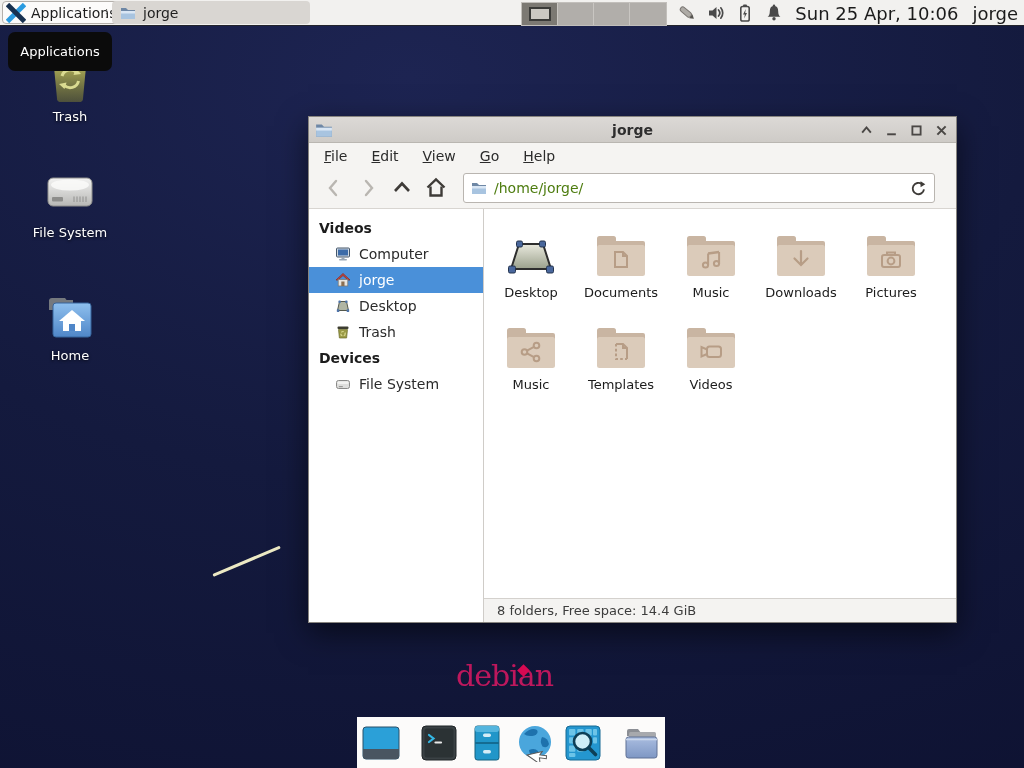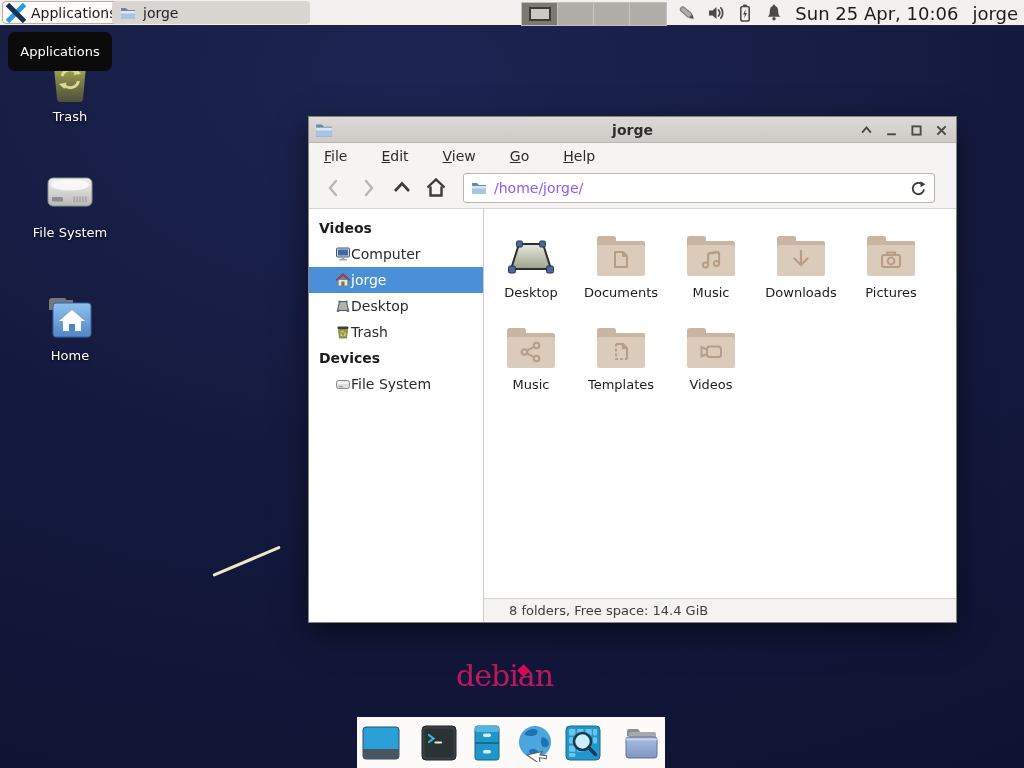--- a/index.html
+++ b/index.html
@@ -70,52 +70,52 @@
   .titlebar { height:26px; background:linear-gradient(#dcd9d6,#cecbc7);
     border-bottom:1px solid #b9b6b1; display:flex; align-items:center; position:relative; }
   .titlebar .ticon { margin-left:6px; }
   .titlebar .title { position:absolute; left:0; right:0; text-align:center;
     font-size:14px; font-weight:bold; color:#2e2e2e; pointer-events:none; }
   .tb-btns { position:absolute; right:8px; top:0; height:26px; display:flex;
     align-items:center; gap:11px; }
   .tb-btn { width:14px; height:14px; display:flex; align-items:center; justify-content:center; }
 
   .menubar { height:25px; background:#f5f4f2; display:flex; align-items:center;
-    padding-left:6px; gap:16px; }
+    padding-left:6px; gap:6px; }
   .menu-item { display:inline-block; font-size:14px; color:#2b2b2b; padding:3px 9px; }
   .menu-item::first-letter { text-decoration:underline; }
 
   .toolbar { height:41px; background:#f5f4f2; border-bottom:1px solid #d8d5d1;
     display:flex; align-items:center; padding-left:8px; }
   .nav-btn { width:34px; height:30px; display:flex; align-items:center; justify-content:center; }
   .pathbar { margin-left:10px; width:472px; height:30px; background:#fff;
     border:1px solid #b9b5b0; border-radius:3px; display:flex; align-items:center;
     padding:0 7px; gap:7px; }
-  .path-input { flex:1; border:none; outline:none; font-size:14px; color:#8b5cf6;
+  .path-input { flex:1; border:none; outline:none; font-size:14px; color:#4d7c0f;
     font-family:"DejaVu Sans", sans-serif; background:transparent; }
 
   .win-body { flex:1; display:flex; min-height:0; }
   .sidebar { width:175px; background:#fff; border-right:1px solid #cfccc8;
     padding-top:6px; }
   .sb-header { height:26px; display:flex; align-items:center; padding-left:10px;
     font-size:14px; font-weight:bold; color:#1c1c1c; }
-  .sb-item { height:26px; display:flex; align-items:center; padding-left:26px;
+  .sb-item { height:26px; display:flex; align-items:center; gap:8px; padding-left:26px;
     font-size:14px; color:#2b2b2b; }
   .sb-item.selected { background:#4a90d9; color:#fff; }
 
   .right-col { flex:1; display:flex; flex-direction:column; min-width:0; }
   .files { flex:1; background:#fff; display:flex; flex-wrap:wrap;
     align-content:flex-start; padding:12px 0 0 2px; }
   .fcell { width:90px; height:92px; display:flex; flex-direction:column;
     align-items:center; }
   .fcell .icon-box { height:58px; display:flex; align-items:flex-end; justify-content:center; }
   .fcell .flabel { margin-top:6px; font-size:13px; color:#1c1c1c; }
 
   .statusbar { height:24px; background:#f4f3f1; border-top:1px solid #d4d1cd;
-    display:flex; align-items:center; padding-left:25px; font-size:13px; color:#3d3d3d; }
+    display:flex; align-items:center; padding-left:13px; font-size:13px; color:#3d3d3d; }
 
   
   .dock { position:absolute; left:357px; top:717px; width:308px; height:51px;
     background:#fcfbfa; display:flex; align-items:center; padding:0 5px; gap:10px;
     z-index:30; }
   .dock-sep { width:1px; height:40px; background:#b4b1ad; }
 </style>
 </head>
 <body>
 

